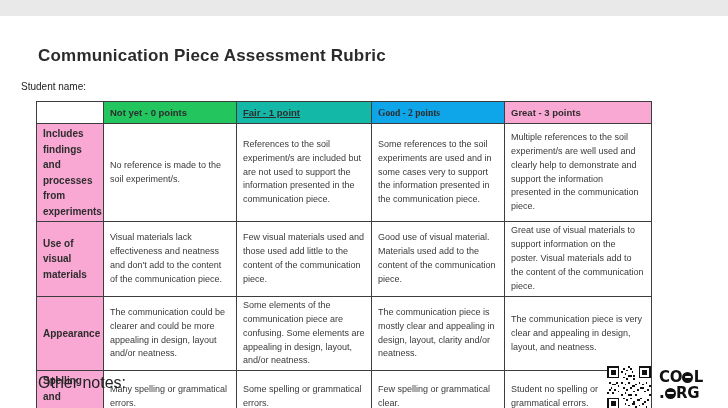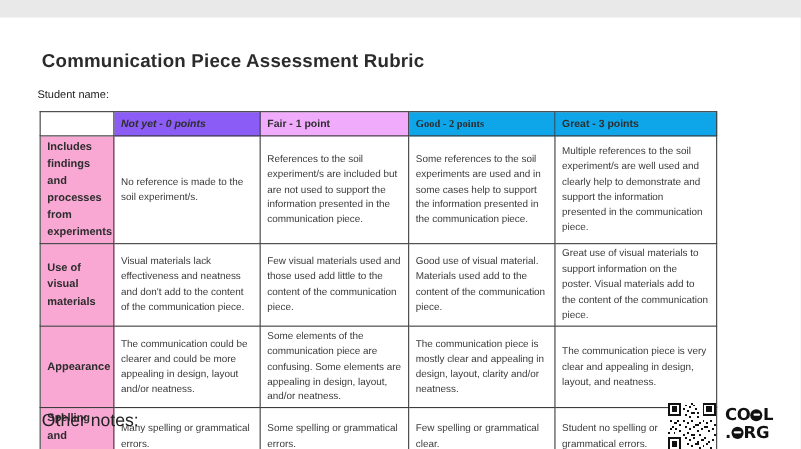--- a/index.html
+++ b/index.html
@@ -11,21 +11,21 @@
     font-family: "Liberation Sans", sans-serif;
     overflow: hidden;
     margin: 16px auto;
   }
   .title {
     position: absolute; left: 38px; top: 30px;
     font-size: 17px; font-weight: bold; color: #2b2b2b;
     letter-spacing: 0.2px;
   }
   .student-label {
-    position: absolute; left: 34px; top: 65px;
+    position: absolute; left: 21px; top: 65px;
     font-size: 10px; color: #222222; font-weight: 400;
   }
   table.rubric {
     position: absolute; left: 36px; top: 85px;
     width: 615px;
     border-collapse: collapse; table-layout: fixed;
   }
   .rubric th, .rubric td {
     border: 1px solid #3d3d3d;
     padding: 2px 6px;
@@ -86,32 +86,32 @@
     <colgroup>
       <col style="width:67px">
         <col style="width:133px">
         <col style="width:135px">
         <col style="width:133px">
         <col style="width:147px">
     </colgroup>
     <thead>
       <tr>
         <th style="background-color: rgb(255, 255, 255);"></th>
-        <th style="background-color: #8b5cf6; font-style: italic;">Not yet - 0 points</th>
-        <th style="background-color: #f0abfc;">Fair - 1 point</th>
+        <th style="background-color: #22c55e;">Not yet - 0 points</th>
+        <th style="background-color: #14b8a6; text-decoration: underline;">Fair - 1 point</th>
         <th style="background-color: #0ea5e9; font-family: Liberation Serif, serif;">Good - 2 points</th>
-        <th style="background-color: #0ea5e9;">Great - 3 points</th>
+        <th style="background-color: #f9a8d4;">Great - 3 points</th>
       </tr>
     </thead>
     <tbody>
       <tr class="r1">
         <th>Includes findings and processes from experiments</th>
         <td>No reference is made to the soil experiment/s.</td>
         <td>References to the soil experiment/s are included but are not used to support the information presented in the communication piece.</td>
-        <td>Some references to the soil experiments are used and in some cases help to support the information presented in the communication piece.</td>
+        <td>Some references to the soil experiments are used and in some cases very to support the information presented in the communication piece.</td>
         <td>Multiple references to the soil experiment/s are well used and clearly help to demonstrate and support the information presented in the communication piece.</td>
       </tr>
       <tr class="r2">
         <th>Use of visual materials</th>
         <td>Visual materials lack effectiveness and neatness and don't add to the content of the communication piece.</td>
         <td>Few visual materials used and those used add little to the content of the communication piece.</td>
         <td>Good use of visual material. Materials used add to the content of the communication piece.</td>
         <td>Great use of visual materials to support information on the poster. Visual materials add to the content of the communication piece.</td>
       </tr>
       <tr class="r3">

